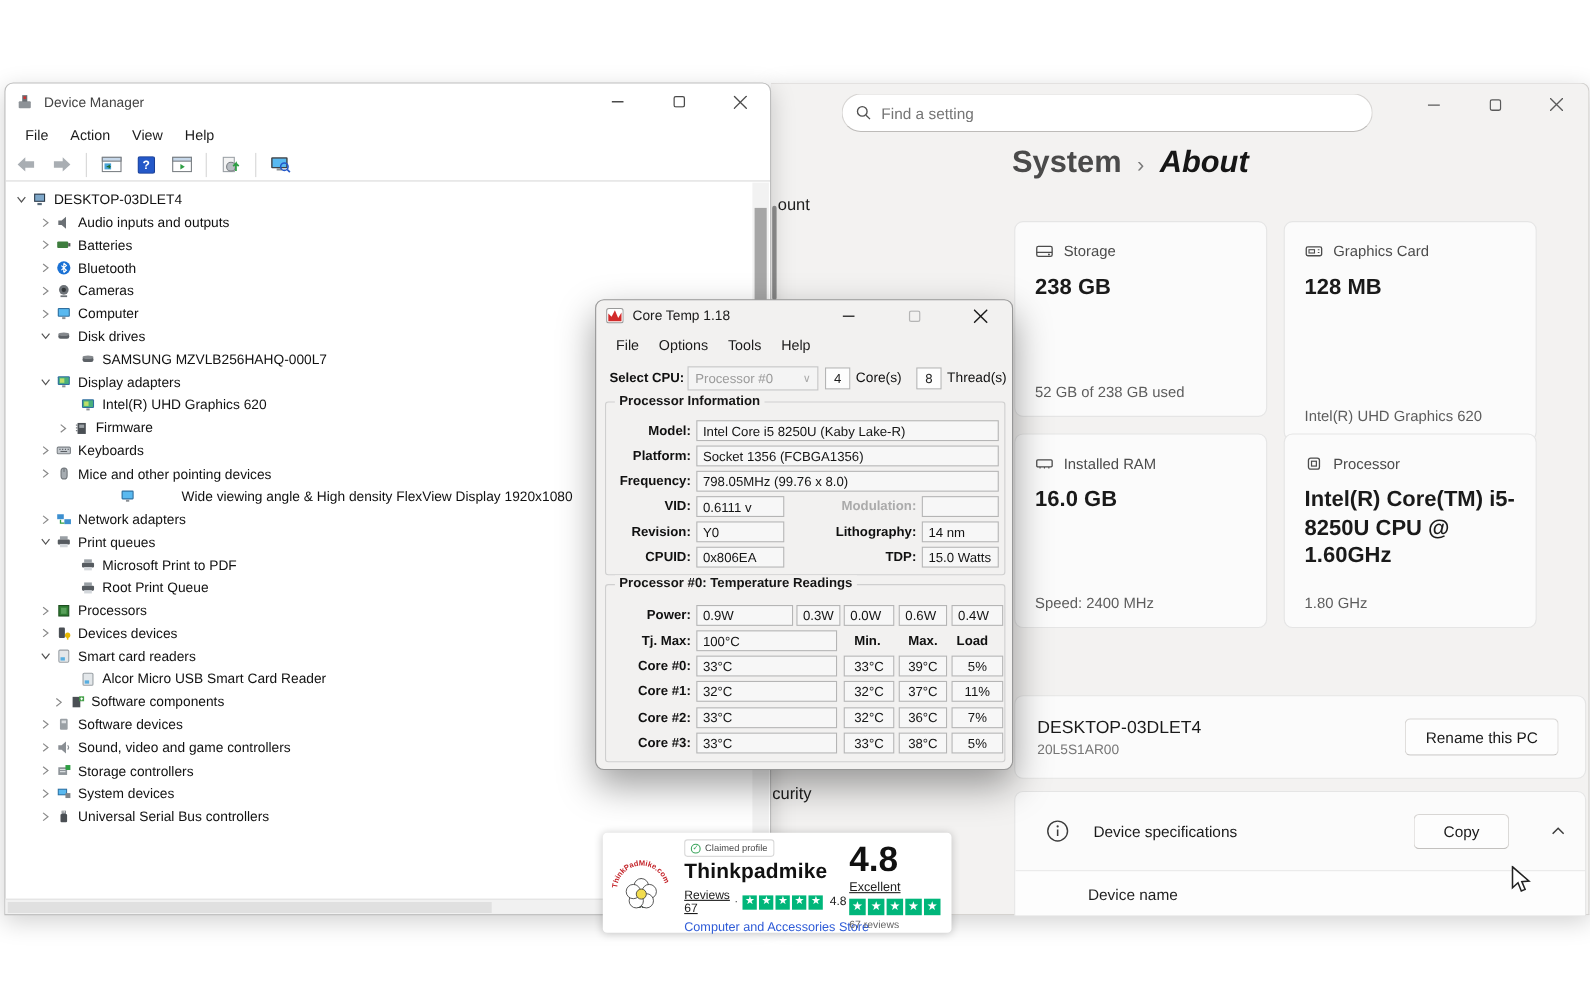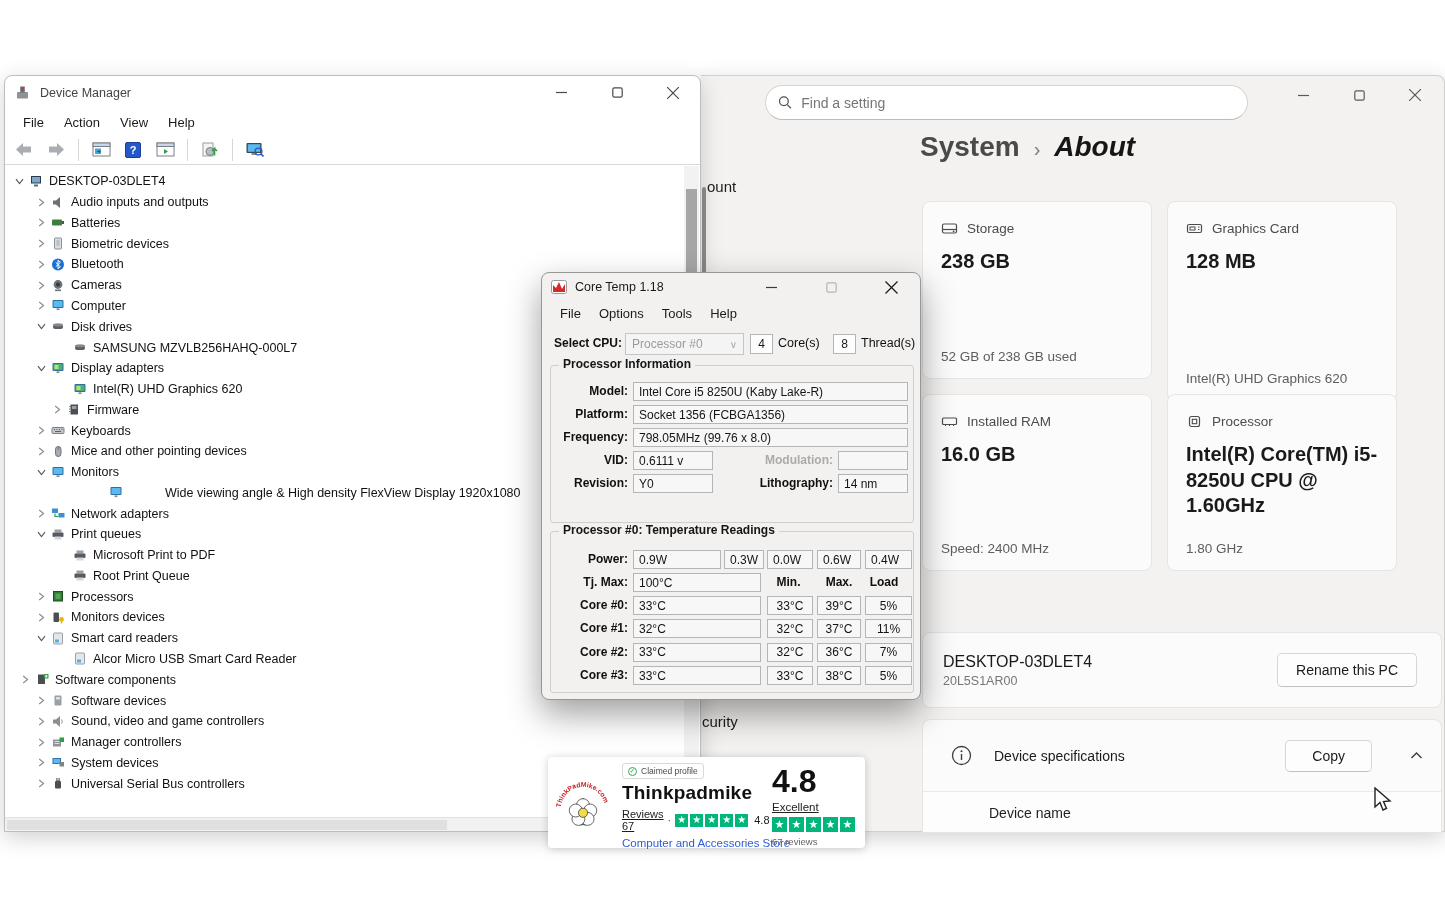--- a/index.html
+++ b/index.html
@@ -368,32 +368,20 @@
           </svg></span>
         <span>Batteries</span>
       </div>
       <div class="trow" style="padding-left: 28px;">
         <span class="chev">
           <svg width="7" height="9" viewBox="0 0 7 9">
             <path d="M1.2 1 L5.6 4.5 L1.2 8" fill="none" stroke="#8a8a8a" stroke-width="1.1"></path>
           </svg>
         </span>
         <span class="ticon"><svg width="14" height="13" viewBox="0 0 14 13">
-            <rect x="3.5" y="1" width="7" height="11" rx="1" fill="#d9dde1" stroke="#8b9096"></rect>
-            <path d="M5.5 4 h3 M5.5 6 h3 M5.5 8 h3" stroke="#9aa0a5"></path>
-          </svg></span>
-        <span>Biometric devices</span>
-      </div>
-      <div class="trow" style="padding-left: 28px;">
-        <span class="chev">
-          <svg width="7" height="9" viewBox="0 0 7 9">
-            <path d="M1.2 1 L5.6 4.5 L1.2 8" fill="none" stroke="#8a8a8a" stroke-width="1.1"></path>
-          </svg>
-        </span>
-        <span class="ticon"><svg width="14" height="13" viewBox="0 0 14 13">
             <circle cx="7" cy="6.5" r="6" fill="#1a71d4"></circle>
             <path d="M7 2.3 v8.4 M7 2.3 l2.4 2 L4.8 8.6 M7 10.7 l2.4-2 L4.8 4.5" stroke="#fff" stroke-width="1" fill="none"></path>
           </svg></span>
         <span>Bluetooth</span>
       </div>
       <div class="trow" style="padding-left: 28px;">
         <span class="chev">
           <svg width="7" height="9" viewBox="0 0 7 9">
             <path d="M1.2 1 L5.6 4.5 L1.2 8" fill="none" stroke="#8a8a8a" stroke-width="1.1"></path>
           </svg>
@@ -492,40 +480,27 @@
           <svg width="7" height="9" viewBox="0 0 7 9">
             <path d="M1.2 1 L5.6 4.5 L1.2 8" fill="none" stroke="#8a8a8a" stroke-width="1.1"></path>
           </svg>
         </span>
         <span class="ticon"><svg width="14" height="13" viewBox="0 0 14 13">
             <rect x="4.5" y="1.5" width="5.5" height="10" rx="2.8" fill="#a6acb1" stroke="#6f7479"></rect>
             <line x1="7.2" y1="1.5" x2="7.2" y2="5" stroke="#6f7479"></line>
           </svg></span>
         <span>Mice and other pointing devices</span>
       </div>
-      <div class="trow" style="padding-left: 28px;">
-        <span class="chev">
-          <svg width="9" height="7" viewBox="0 0 9 7">
-            <path d="M1 1.2 L4.5 5.6 L8 1.2" fill="none" stroke="#555" stroke-width="1.1"></path>
-          </svg>
-        </span>
+      <div class="trow" style="padding-left: 50px; gap: 36px;">
+        <span class="chev"></span>
         <span class="ticon"><svg width="14" height="13" viewBox="0 0 14 13">
             <rect x="1.5" y="1" width="11" height="8" rx="1" fill="#2f6f9f"></rect>
             <rect x="2.5" y="2" width="9" height="6" fill="#59b9f0"></rect>
             <rect x="5.5" y="9.3" width="3" height="1.8" fill="#8a8f94"></rect>
           </svg></span>
-        <span>Monitors</span>
-      </div>
-      <div class="trow" style="padding-left: 50px; gap: 36px;">
-        <span class="chev"></span>
-        <span class="ticon"><svg width="14" height="13" viewBox="0 0 14 13">
-            <rect x="1.5" y="1" width="11" height="8" rx="1" fill="#2f6f9f"></rect>
-            <rect x="2.5" y="2" width="9" height="6" fill="#59b9f0"></rect>
-            <rect x="5.5" y="9.3" width="3" height="1.8" fill="#8a8f94"></rect>
-          </svg></span>
         <span>Wide viewing angle &amp; High density FlexView Display 1920x1080</span>
       </div>
       <div class="trow" style="padding-left: 28px;">
         <span class="chev">
           <svg width="7" height="9" viewBox="0 0 7 9">
             <path d="M1.2 1 L5.6 4.5 L1.2 8" fill="none" stroke="#8a8a8a" stroke-width="1.1"></path>
           </svg>
         </span>
         <span class="ticon"><svg width="14" height="13" viewBox="0 0 14 13">
             <rect x="1" y="1.5" width="6" height="4.5" fill="#3c8fd0"></rect>
@@ -581,21 +556,21 @@
         <span class="chev">
           <svg width="7" height="9" viewBox="0 0 7 9">
             <path d="M1.2 1 L5.6 4.5 L1.2 8" fill="none" stroke="#8a8a8a" stroke-width="1.1"></path>
           </svg>
         </span>
         <span class="ticon"><svg width="14" height="13" viewBox="0 0 14 13">
             <rect x="2.5" y="1.5" width="5.5" height="9.5" rx="1" fill="#4a4f54"></rect>
             <circle cx="10.5" cy="8.5" r="2.4" fill="#e8b800"></circle>
             <rect x="9.8" y="10" width="1.4" height="2.5" fill="#e8b800"></rect>
           </svg></span>
-        <span>Monitors devices</span>
+        <span>Devices devices</span>
       </div>
       <div class="trow" style="padding-left: 28px;">
         <span class="chev">
           <svg width="9" height="7" viewBox="0 0 9 7">
             <path d="M1 1.2 L4.5 5.6 L8 1.2" fill="none" stroke="#555" stroke-width="1.1"></path>
           </svg>
         </span>
         <span class="ticon"><svg width="14" height="13" viewBox="0 0 14 13">
             <rect x="2.5" y="1" width="9" height="11" rx="1" fill="#e3e7ea" stroke="#9aa0a5"></rect>
             <rect x="4" y="7.5" width="4" height="3" fill="#58aee0"></rect>
@@ -603,21 +578,21 @@
         <span>Smart card readers</span>
       </div>
       <div class="trow" style="padding-left: 50px;">
         <span class="chev"></span>
         <span class="ticon"><svg width="14" height="13" viewBox="0 0 14 13">
             <rect x="2.5" y="1" width="9" height="11" rx="1" fill="#e3e7ea" stroke="#9aa0a5"></rect>
             <rect x="4" y="7.5" width="4" height="3" fill="#58aee0"></rect>
           </svg></span>
         <span>Alcor Micro USB Smart Card Reader</span>
       </div>
-      <div class="trow" style="padding-left: 12px;">
+      <div class="trow" style="padding-left: 40px;">
         <span class="chev">
           <svg width="7" height="9" viewBox="0 0 7 9">
             <path d="M1.2 1 L5.6 4.5 L1.2 8" fill="none" stroke="#8a8a8a" stroke-width="1.1"></path>
           </svg>
         </span>
         <span class="ticon"><svg width="14" height="13" viewBox="0 0 14 13">
             <rect x="3" y="1.5" width="7" height="9.5" fill="#4a4f54"></rect>
             <rect x="9" y="1" width="4.5" height="4.5" fill="#43a047"></rect>
             <path d="M11.2 2 v2.5 M10 3.2 h2.5" stroke="#fff"></path>
           </svg></span>
@@ -651,21 +626,21 @@
         <span class="chev">
           <svg width="7" height="9" viewBox="0 0 7 9">
             <path d="M1.2 1 L5.6 4.5 L1.2 8" fill="none" stroke="#8a8a8a" stroke-width="1.1"></path>
           </svg>
         </span>
         <span class="ticon"><svg width="14" height="13" viewBox="0 0 14 13">
             <rect x="2" y="3.5" width="8" height="7" fill="#8f959a"></rect>
             <rect x="8.5" y="1.5" width="4.5" height="4.5" fill="#2f9e44"></rect>
             <path d="M3.5 5.5h5 M3.5 7.5h5" stroke="#d9dde0"></path>
           </svg></span>
-        <span>Manager controllers</span>
+        <span>Storage controllers</span>
       </div>
       <div class="trow" style="padding-left: 28px;">
         <span class="chev">
           <svg width="7" height="9" viewBox="0 0 7 9">
             <path d="M1.2 1 L5.6 4.5 L1.2 8" fill="none" stroke="#8a8a8a" stroke-width="1.1"></path>
           </svg>
         </span>
         <span class="ticon"><svg width="14" height="13" viewBox="0 0 14 13">
             <rect x="1.5" y="2" width="8.5" height="6" fill="#2f6f9f"></rect>
             <rect x="2.4" y="2.9" width="6.7" height="4.2" fill="#59b9f0"></rect>
@@ -759,20 +734,26 @@
       <span class="ct-label rlabel">VID:</span>
       <div class="ctf" style="position:absolute; left:82px; width:80px;">0.6111 v</div>
       <span class="gray-label" style="position:absolute; left:202px; top:2px; width:80px; text-align:right;">Modulation:</span>
       <div class="ctf" style="position:absolute; left:287px; right:5px;"></div>
     </div>
     <div class="gb-row" style="left:0; top:108px; width:100%;">
       <span class="ct-label rlabel">Revision:</span>
       <div class="ctf" style="position:absolute; left:82px; width:80px;">Y0</div>
       <span class="ct-label" style="position:absolute; left:202px; top:2px; width:80px; text-align:right;">Lithography:</span>
       <div class="ctf" style="position:absolute; left:287px; right:5px;">14 nm</div>
+    </div>
+    <div class="gb-row" style="left:0; top:131px; width:100%;">
+      <span class="ct-label rlabel">CPUID:</span>
+      <div class="ctf" style="position:absolute; left:82px; width:80px;">0x806EA</div>
+      <span class="ct-label" style="position:absolute; left:202px; top:2px; width:80px; text-align:right;">TDP:</span>
+      <div class="ctf" style="position:absolute; left:287px; right:5px;">15.0 Watts</div>
     </div>
   </div>
 
   <div class="groupbox" style="top:258px; height:162px;">
     <span class="gb-title">Processor #0: Temperature Readings</span>
     <div class="gb-row" id="ct-power-row" style="left:0; top:18px; width:100%;">
       <span class="ct-label rlabel">Power:</span>
     <div class="ctf" style="position: absolute; left: 82px; width: 88px;">0.9W</div>
         <div class="ctf" style="position: absolute; left: 173px; width: 40px;">0.3W</div>
         <div class="ctf" style="position: absolute; left: 216px; width: 46px;">0.0W</div>

